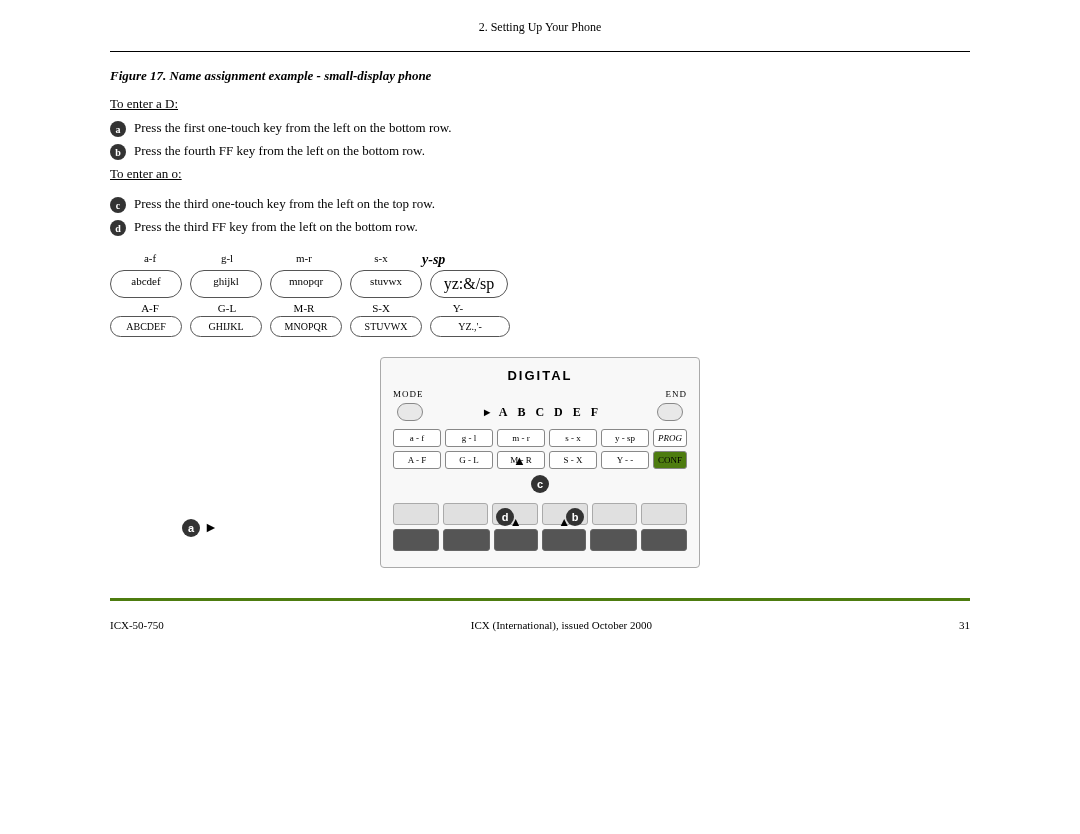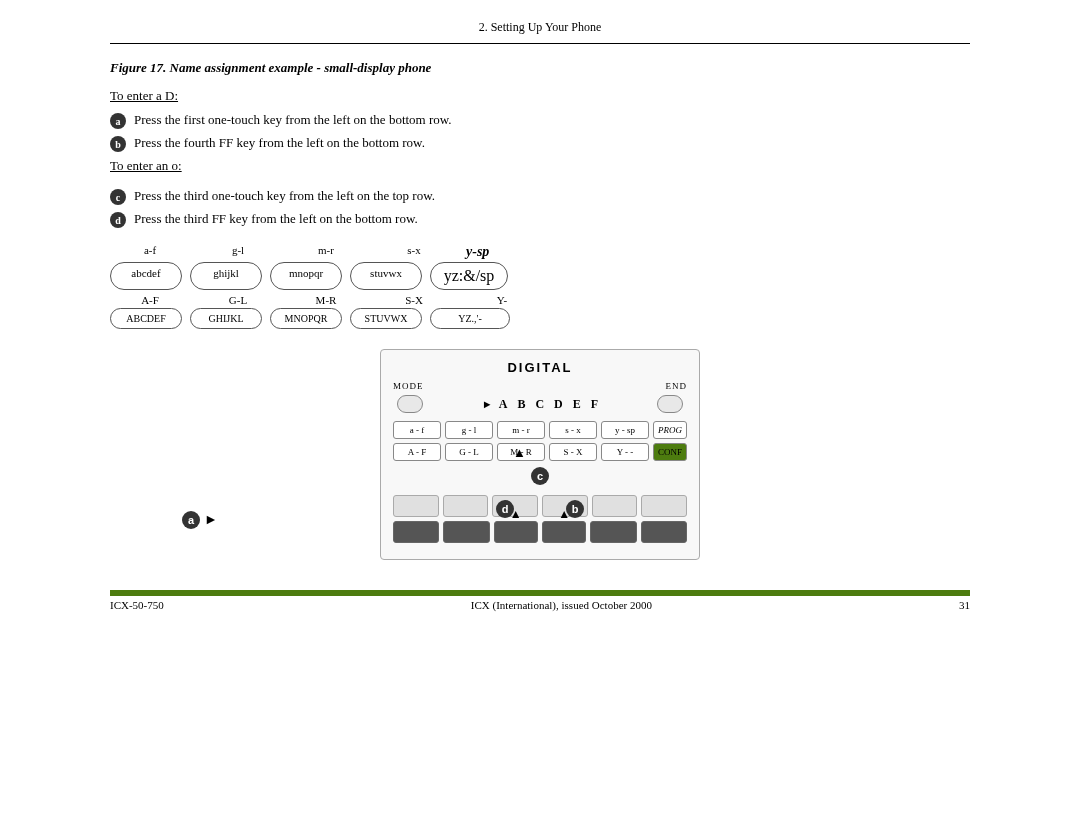--- a/index.html
+++ b/index.html
@@ -16,21 +16,21 @@
     .page-container {
       width: 860px;
       margin: 0 auto;
       padding: 20px 0;
     }
 
     .header-line {
       border-bottom: 1px solid #000;
       text-align: center;
       font-size: 12px;
-      padding-bottom: 8px;
+      padding-bottom: 16px;
       margin-bottom: 16px;
     }
 
     .figure-caption {
       font-size: 13px;
       margin-bottom: 12px;
     }
 
     .figure-caption em {
       font-style: italic;
@@ -186,31 +186,31 @@
       font-family: Arial, sans-serif;
     }
 
     .diagram-container {
       position: relative;
       display: flex;
       justify-content: center;
     }
 
     .footer-line {
-      border-top: 6px solid #4d7c0f;
+      border-top: 3px solid #4d7c0f;
       display: flex;
       justify-content: space-between;
-      padding-top: 3px;
+      padding-top: 18px;
       margin-top: 30px;
       font-size: 11px;
     }
 
     .kbd-row-top {
       display: flex;
-      gap: 16px;
+      gap: 5px;
       margin-bottom: 2px;
       padding-left: 0;
     }
 
     .kbd-col-label {
       font-size: 11px;
       text-align: center;
       width: 72px;
     }
 

